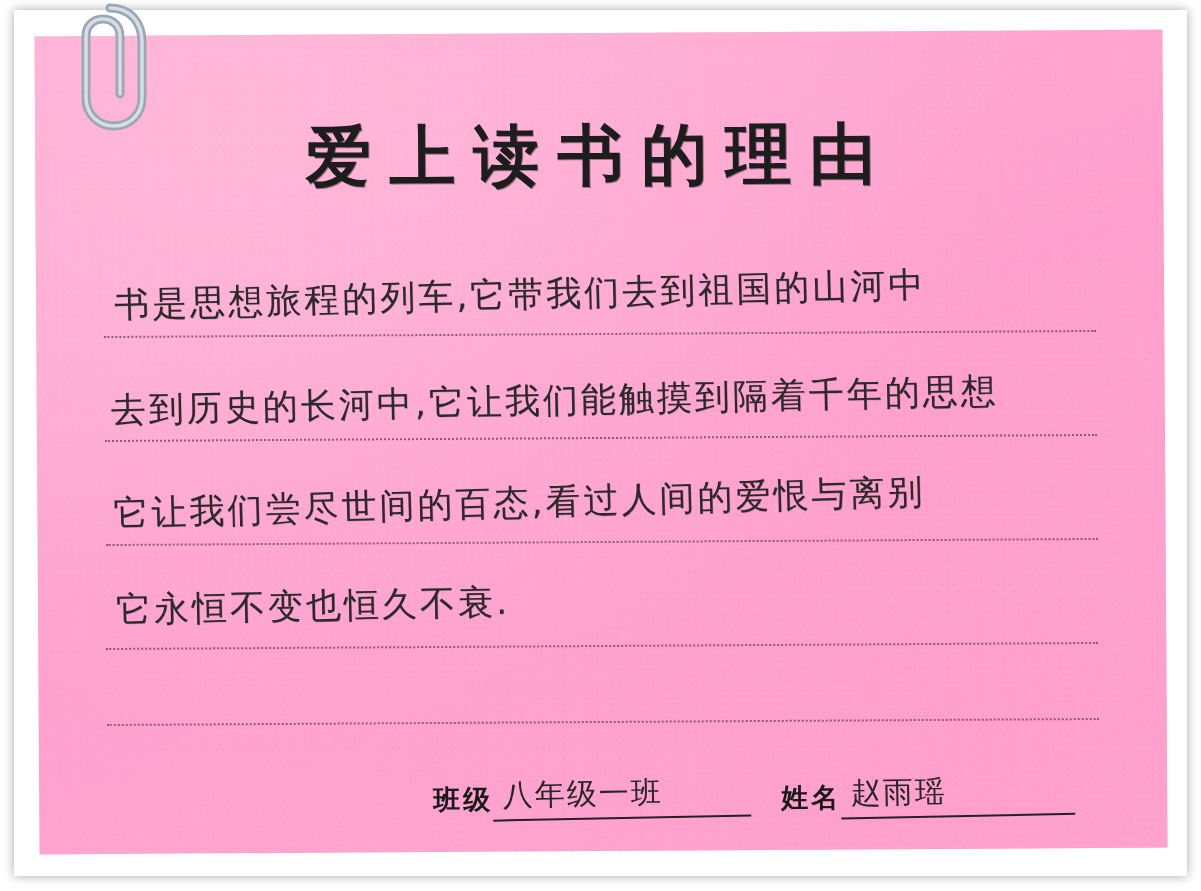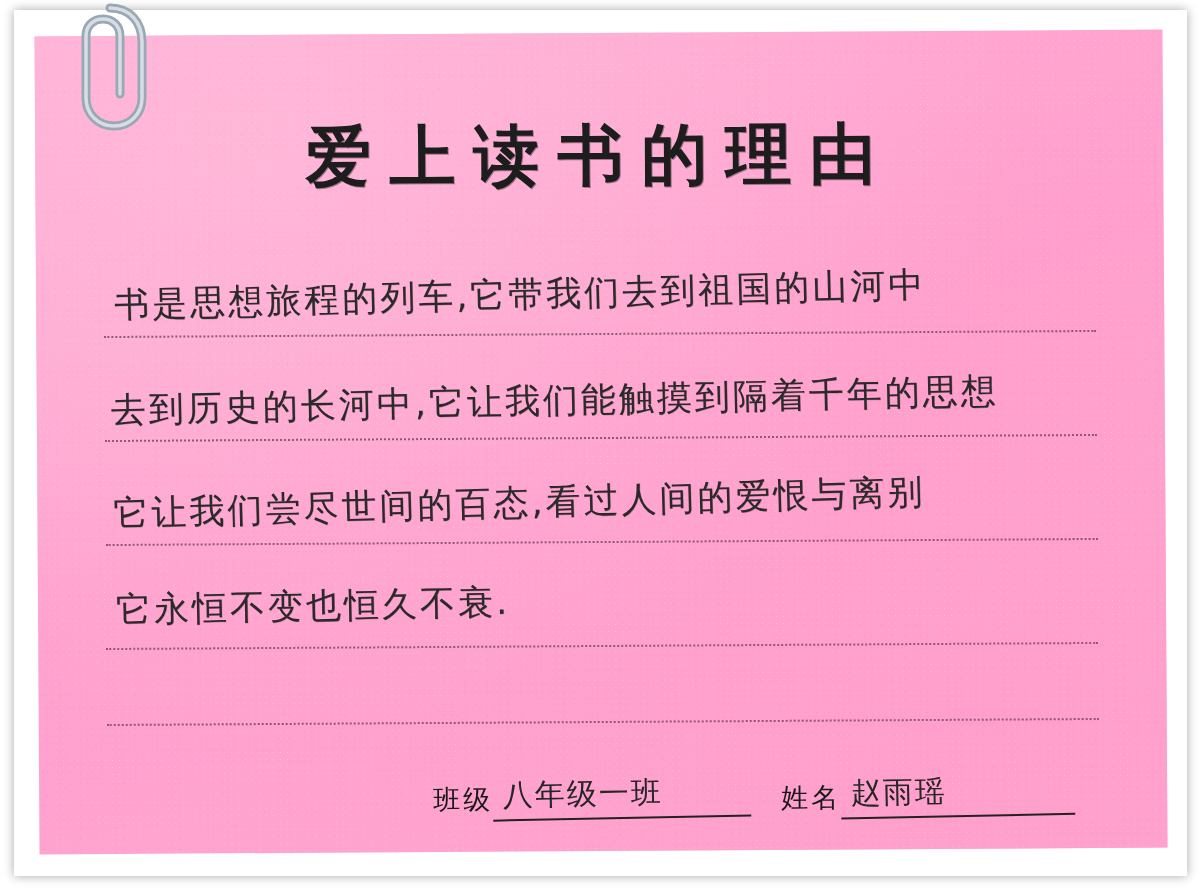--- a/index.html
+++ b/index.html
@@ -115,21 +115,21 @@
     height: 70px;
     z-index: 5;
   }
   .field {
     position: absolute;
     display: flex;
     align-items: flex-end;
   }
   .field-label {
     font-family: "DejaVu Serif", serif;
-    font-weight: 400;
+    font-weight: 700;
     font-size: 27px;
     letter-spacing: 3px;
     color: #191919;
     padding-bottom: 4px;
   }
   .field-value {
     font-family: "DejaVu Sans", sans-serif;
     font-size: 30px;
     letter-spacing: 2px;
     color: #262626;

